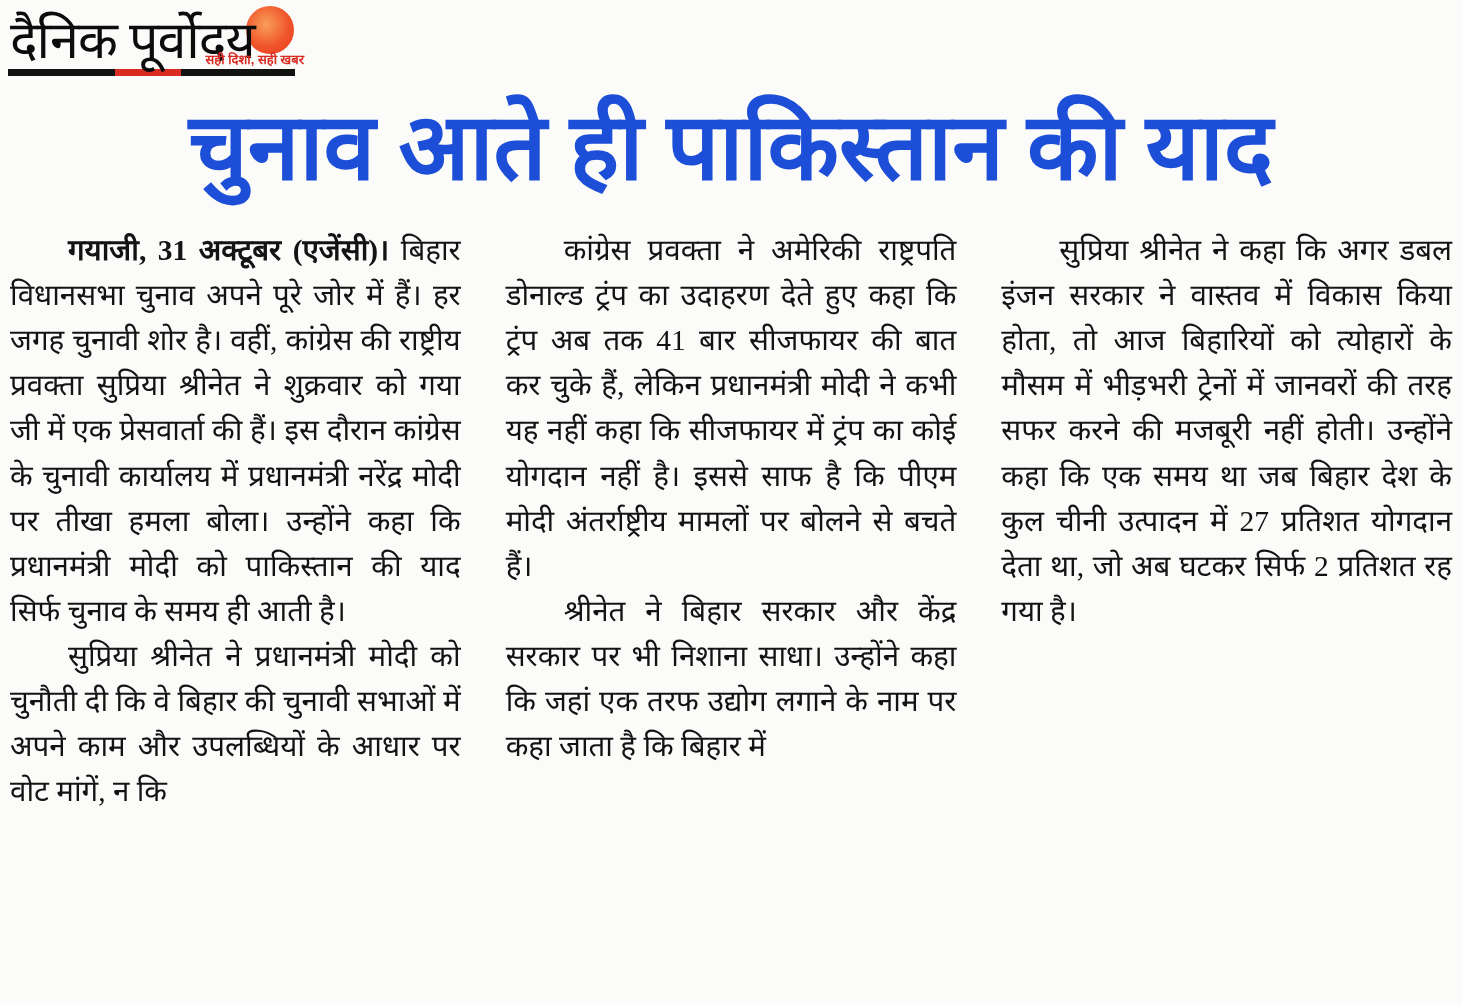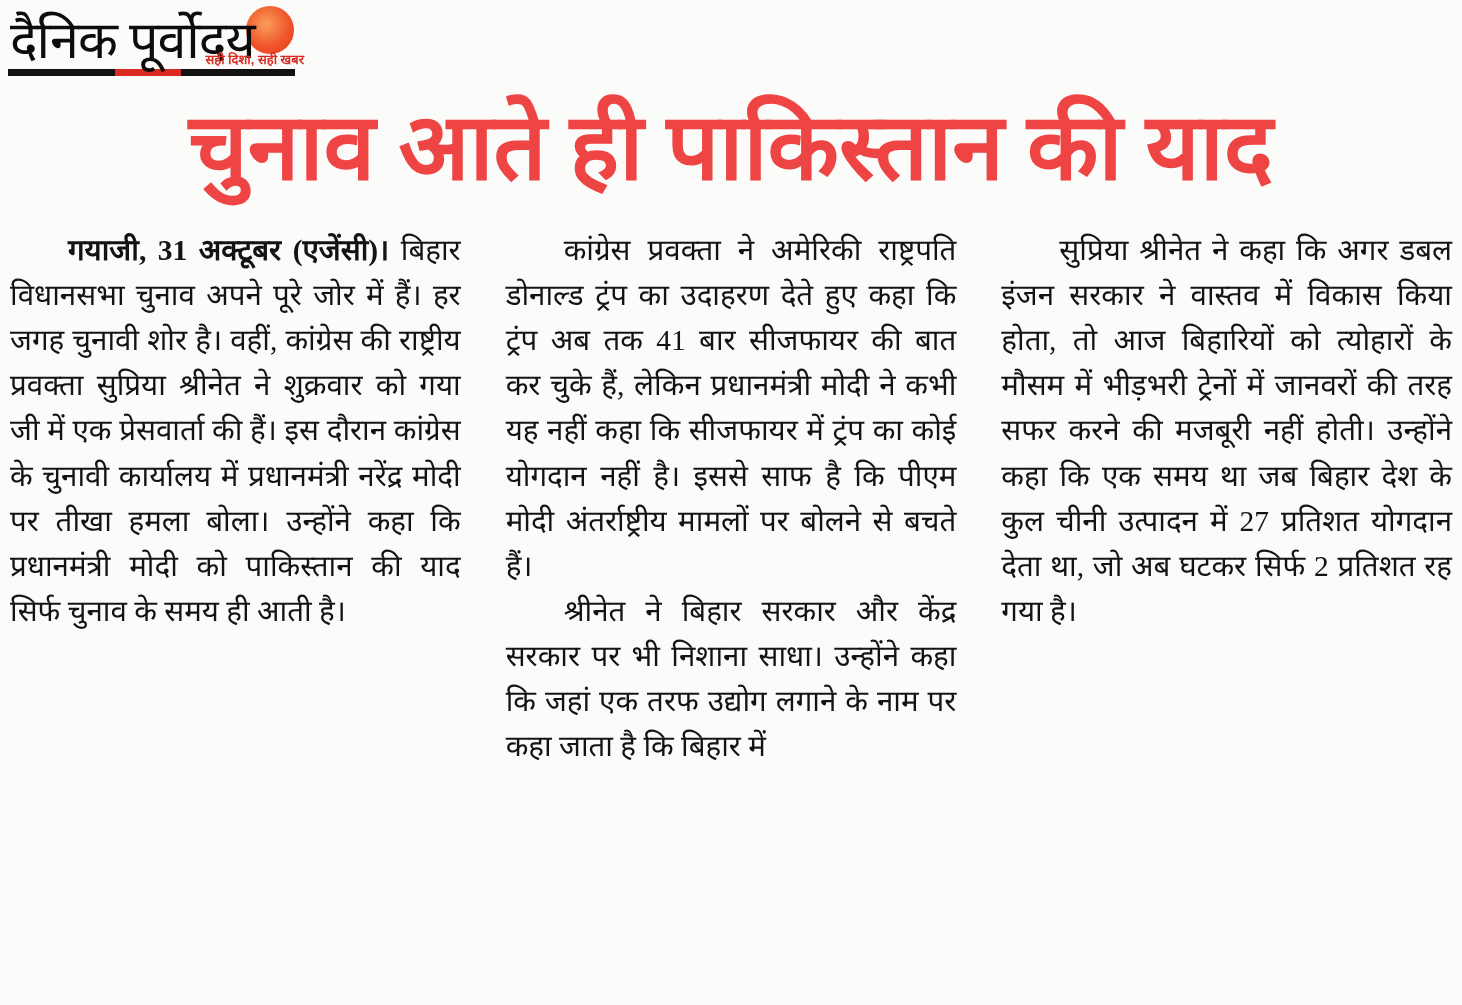--- a/index.html
+++ b/index.html
@@ -39,21 +39,21 @@
     position: absolute; left: 107px; top: 0;
     width: 66px; height: 7px; background: #d92b21;
   }
 
   
   .headline {
     margin: 8px 20px 0 20px;
     text-align: center;
     font-size: 93px; line-height: 1.16;
     font-weight: bold;
-    color: #ef4444;
+    color: #1d4ed8;
     letter-spacing: 0;
   }
 
   
   .columns {
     display: flex; gap: 45px;
     padding: 26px 10px 0 10px;
   }
   .col { flex: 1 1 0; min-width: 0; }
   .para {
@@ -78,20 +78,21 @@
   </div>
 </header>
 
 <h1 class="headline">
   <span>चुनाव आते ही पाकिस्तान की याद</span><br>
 </h1>
 
 <main class="columns">
   <section class="col">
       <p class="para indent"><strong>गयाजी, 31 अक्टूबर (एजेंसी)।</strong> बिहार विधानसभा चुनाव अपने पूरे जोर में हैं। हर जगह चुनावी शोर है। वहीं, कांग्रेस की राष्ट्रीय प्रवक्ता सुप्रिया श्रीनेत ने शुक्रवार को गया जी में एक प्रेसवार्ता की हैं। इस दौरान कांग्रेस के चुनावी कार्यालय में प्रधानमंत्री नरेंद्र मोदी पर तीखा हमला बोला। उन्होंने कहा कि प्रधानमंत्री मोदी को पाकिस्तान की याद सिर्फ चुनाव के समय ही आती है।</p>
+      <p class="para indent">सुप्रिया श्रीनेत ने प्रधानमंत्री मोदी को चुनौती दी कि वे बिहार की चुनावी सभाओं में अपने काम और उपलब्धियों के आधार पर वोट मांगें, न कि</p>
     </section>
   <section class="col">
       <p class="para indent">कांग्रेस प्रवक्ता ने अमेरिकी राष्ट्रपति डोनाल्ड ट्रंप का उदाहरण देते हुए कहा कि ट्रंप अब तक 41 बार सीजफायर की बात कर चुके हैं, लेकिन प्रधानमंत्री मोदी ने कभी यह नहीं कहा कि सीजफायर में ट्रंप का कोई योगदान नहीं है। इससे साफ है कि पीएम मोदी अंतर्राष्ट्रीय मामलों पर बोलने से बचते हैं।</p>
       <p class="para indent">श्रीनेत ने बिहार सरकार और केंद्र सरकार पर भी निशाना साधा। उन्होंने कहा कि जहां एक तरफ उद्योग लगाने के नाम पर कहा जाता है कि बिहार में</p>
     </section>
   <section class="col">
       <p class="para indent">सुप्रिया श्रीनेत ने कहा कि अगर डबल इंजन सरकार ने वास्तव में विकास किया होता, तो आज बिहारियों को त्योहारों के मौसम में भीड़भरी ट्रेनों में जानवरों की तरह सफर करने की मजबूरी नहीं होती। उन्होंने कहा कि एक समय था जब बिहार देश के कुल चीनी उत्पादन में 27 प्रतिशत योगदान देता था, जो अब घटकर सिर्फ 2 प्रतिशत रह गया है।</p>
     </section>
 </main>
 

